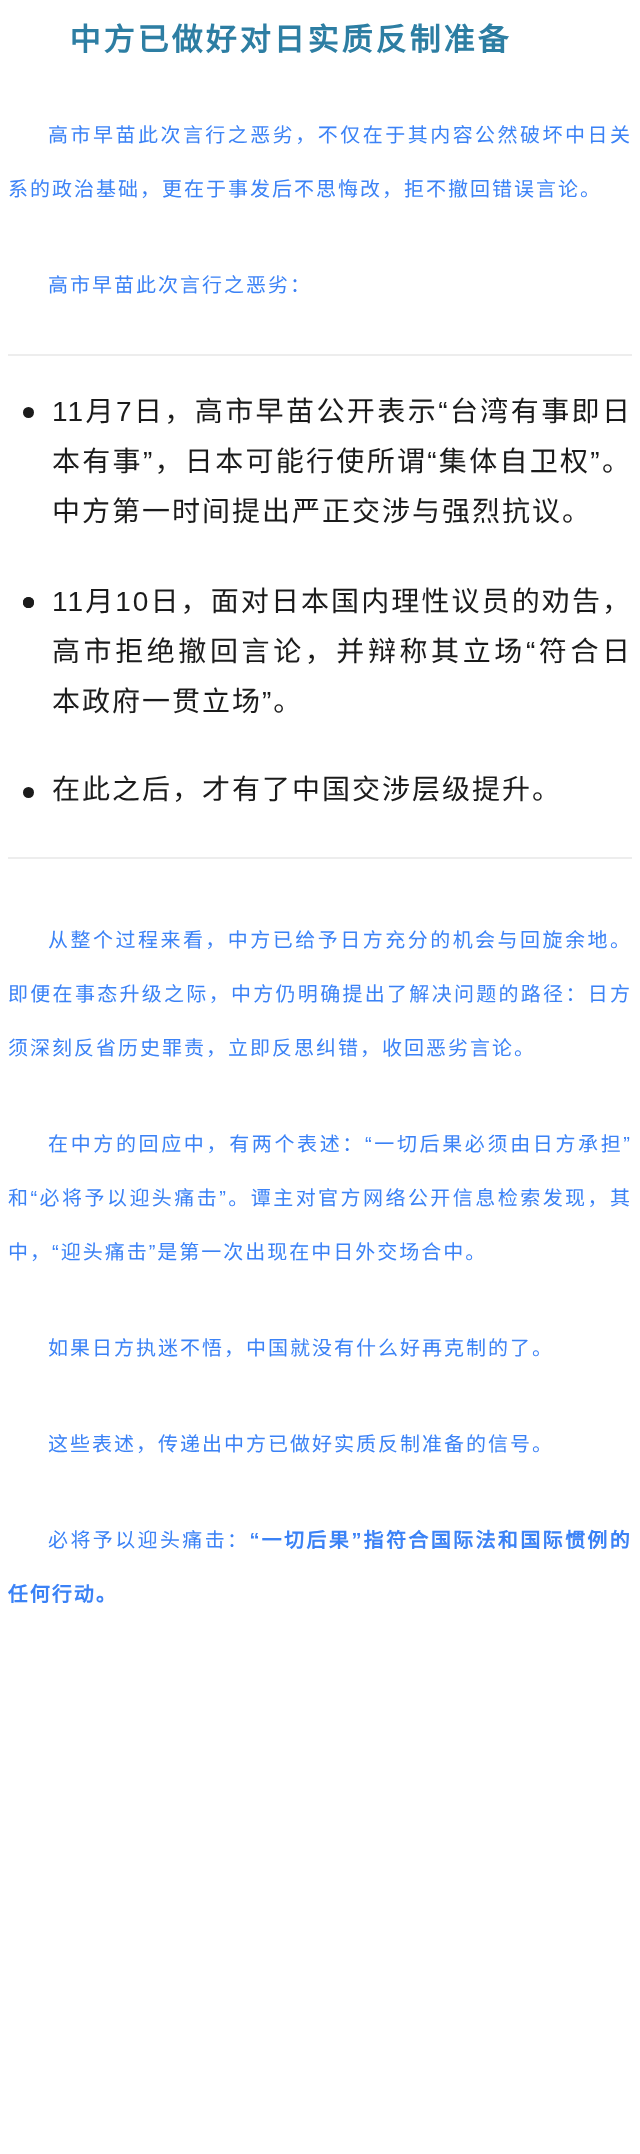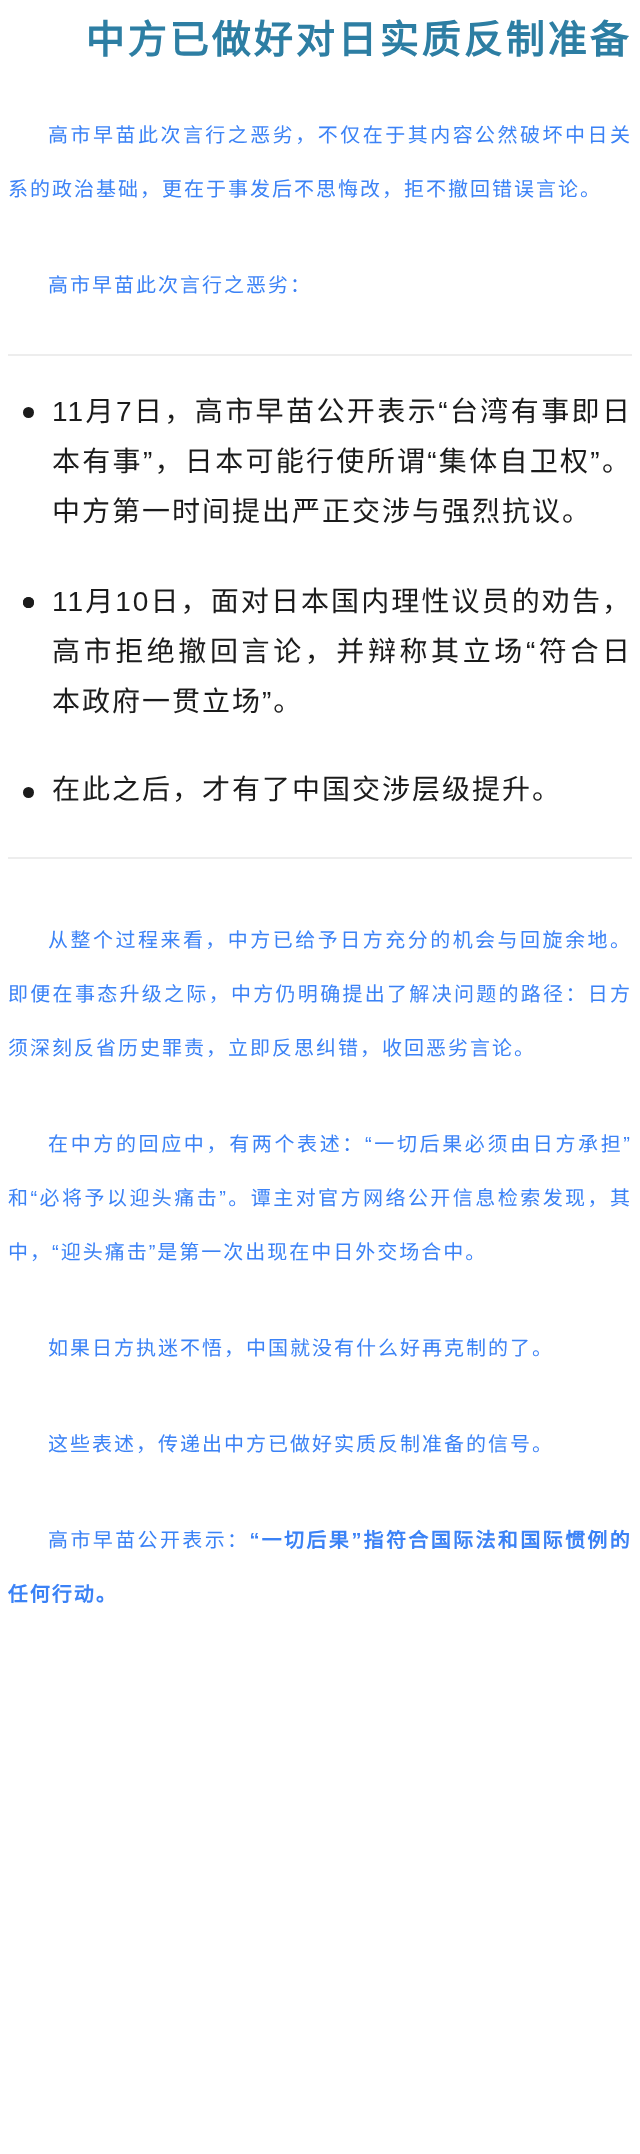--- a/index.html
+++ b/index.html
@@ -11,21 +11,21 @@
   body {
     width: 640px;
     font-family: "Liberation Sans", "DejaVu Sans", sans-serif;
     color: #1b1b1b;
   }
   .article {
     padding: 20px 8px 12px 8px;
   }
   .title {
     margin: 0 0 48px 0;
-    font-size: 39px;
+    font-size: 31px;
     line-height: 40px;
     font-weight: 700;
     letter-spacing: 3px;
     text-indent: 2em;
     color: #2d7ea3;
   }
   .para {
     margin: 0 0 42px 0;
     font-size: 20px;
     line-height: 54px;
@@ -115,15 +115,15 @@
   <hr class="divider divider-bottom">
 
   <p class="para">从整个过程来看，中方已给予日方充分的机会与回旋余地。即便在事态升级之际，中方仍明确提出了解决问题的路径：日方须深刻反省历史罪责，立即反思纠错，收回恶劣言论。</p>
 
   <p class="para">在中方的回应中，有两个表述：“一切后果必须由日方承担”和“必将予以迎头痛击”。谭主对官方网络公开信息检索发现，其中，“迎头痛击”是第一次出现在中日外交场合中。</p>
 
   <p class="para">如果日方执迷不悟，中国就没有什么好再克制的了。</p>
 
   <p class="para">这些表述，传递出中方已做好实质反制准备的信号。</p>
 
-  <p class="para"><span>高市早苗公开表示：</span><strong class="conclusion-bold">“一切后果”指符合国际法和国际惯例的任何行动。</strong></p>
+  <p class="para"><span>必将予以迎头痛击：</span><strong class="conclusion-bold">“一切后果”指符合国际法和国际惯例的任何行动。</strong></p>
 
 </article>
 
 </body></html>

